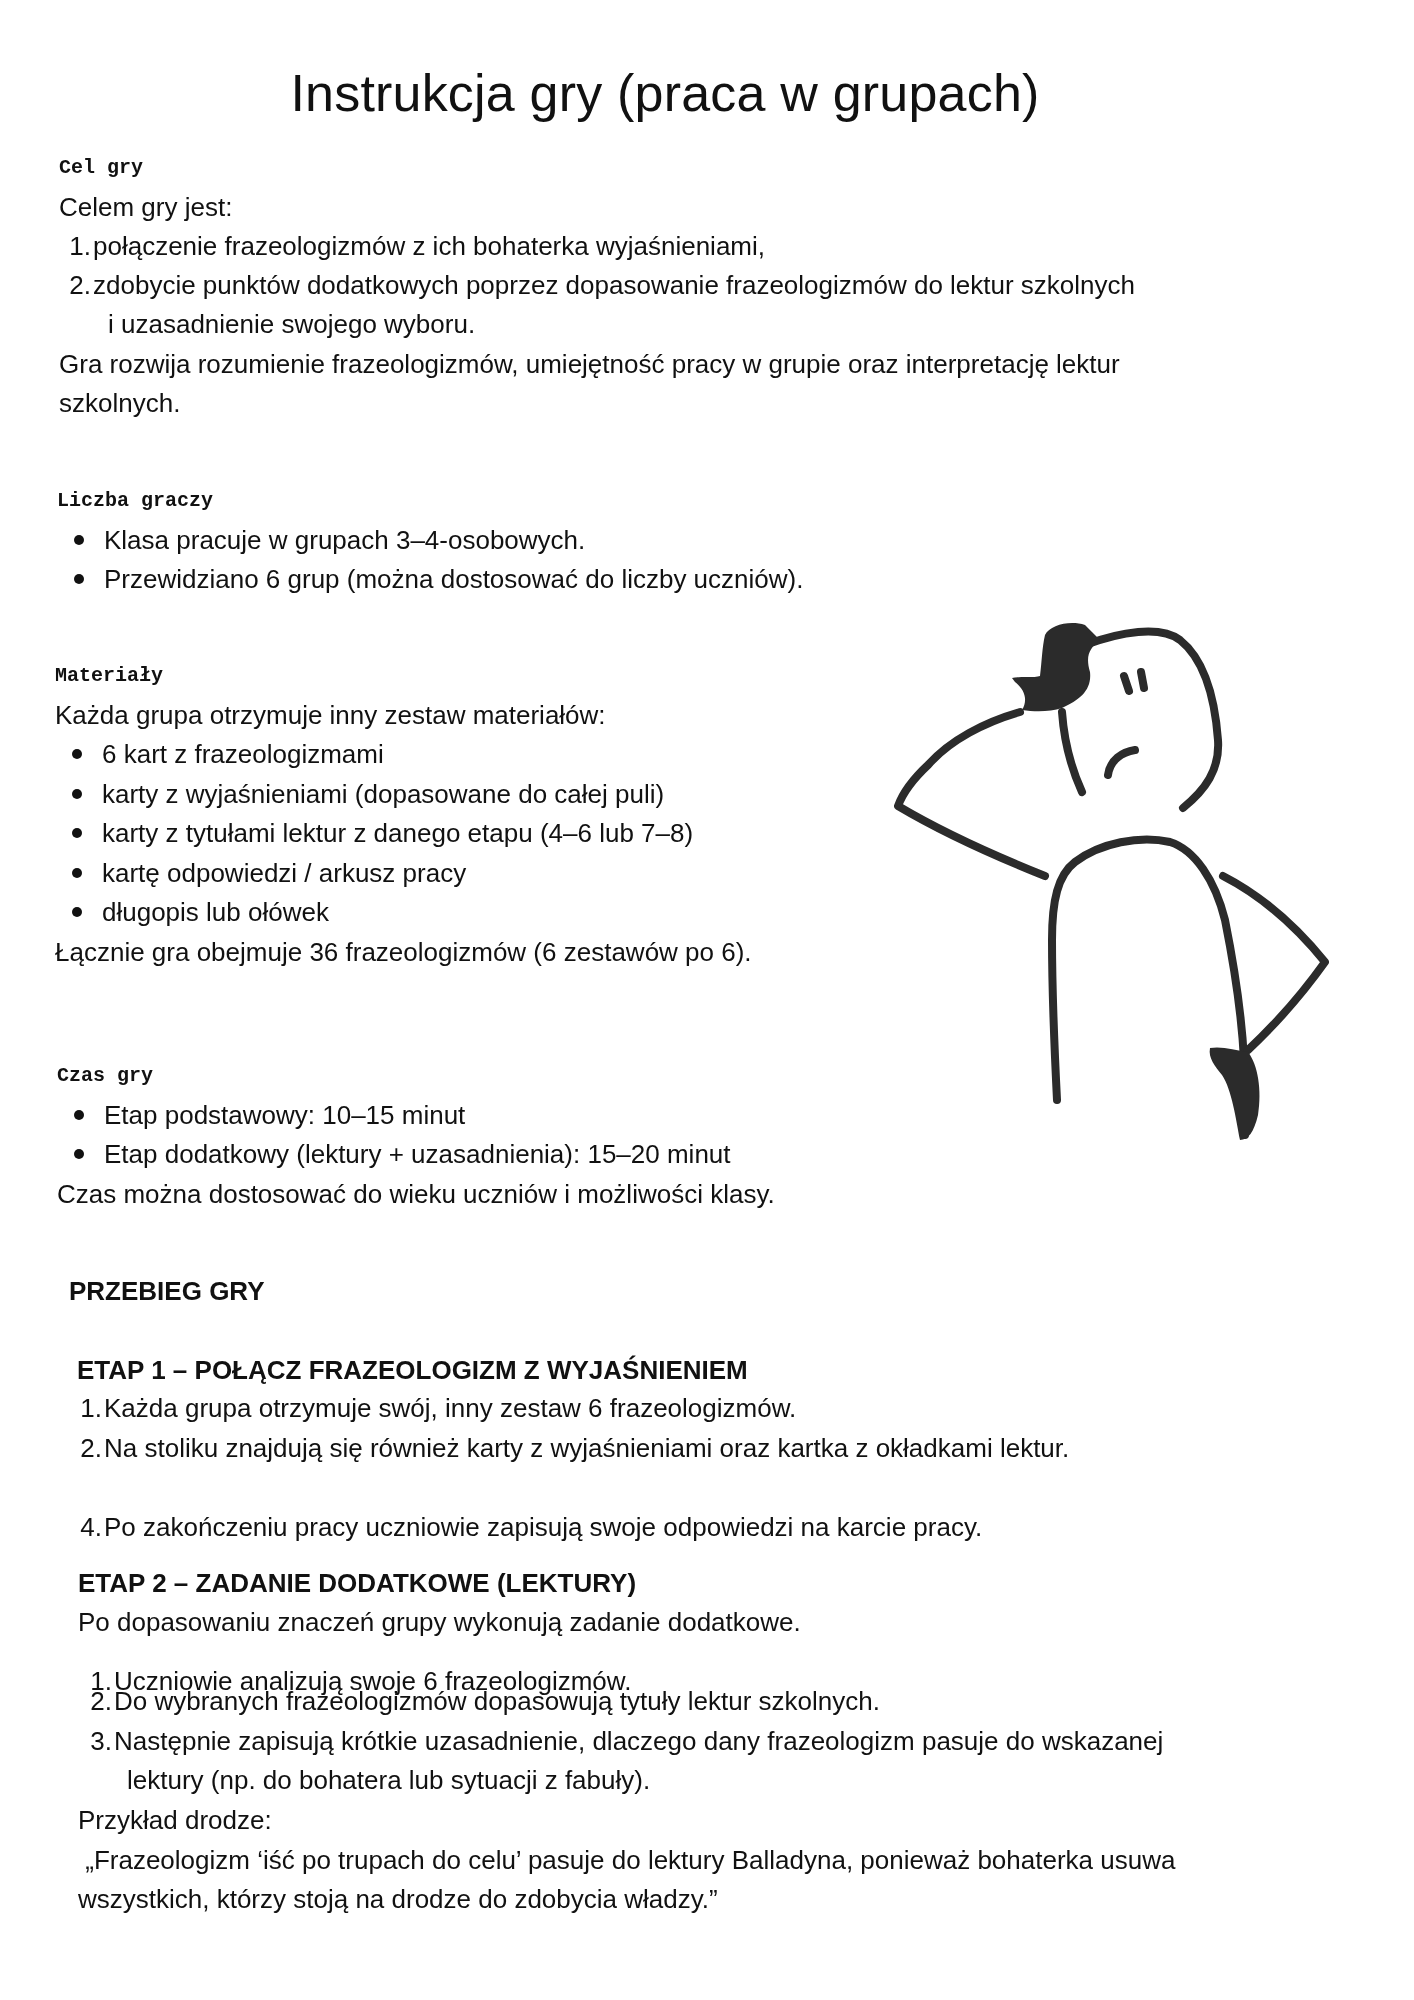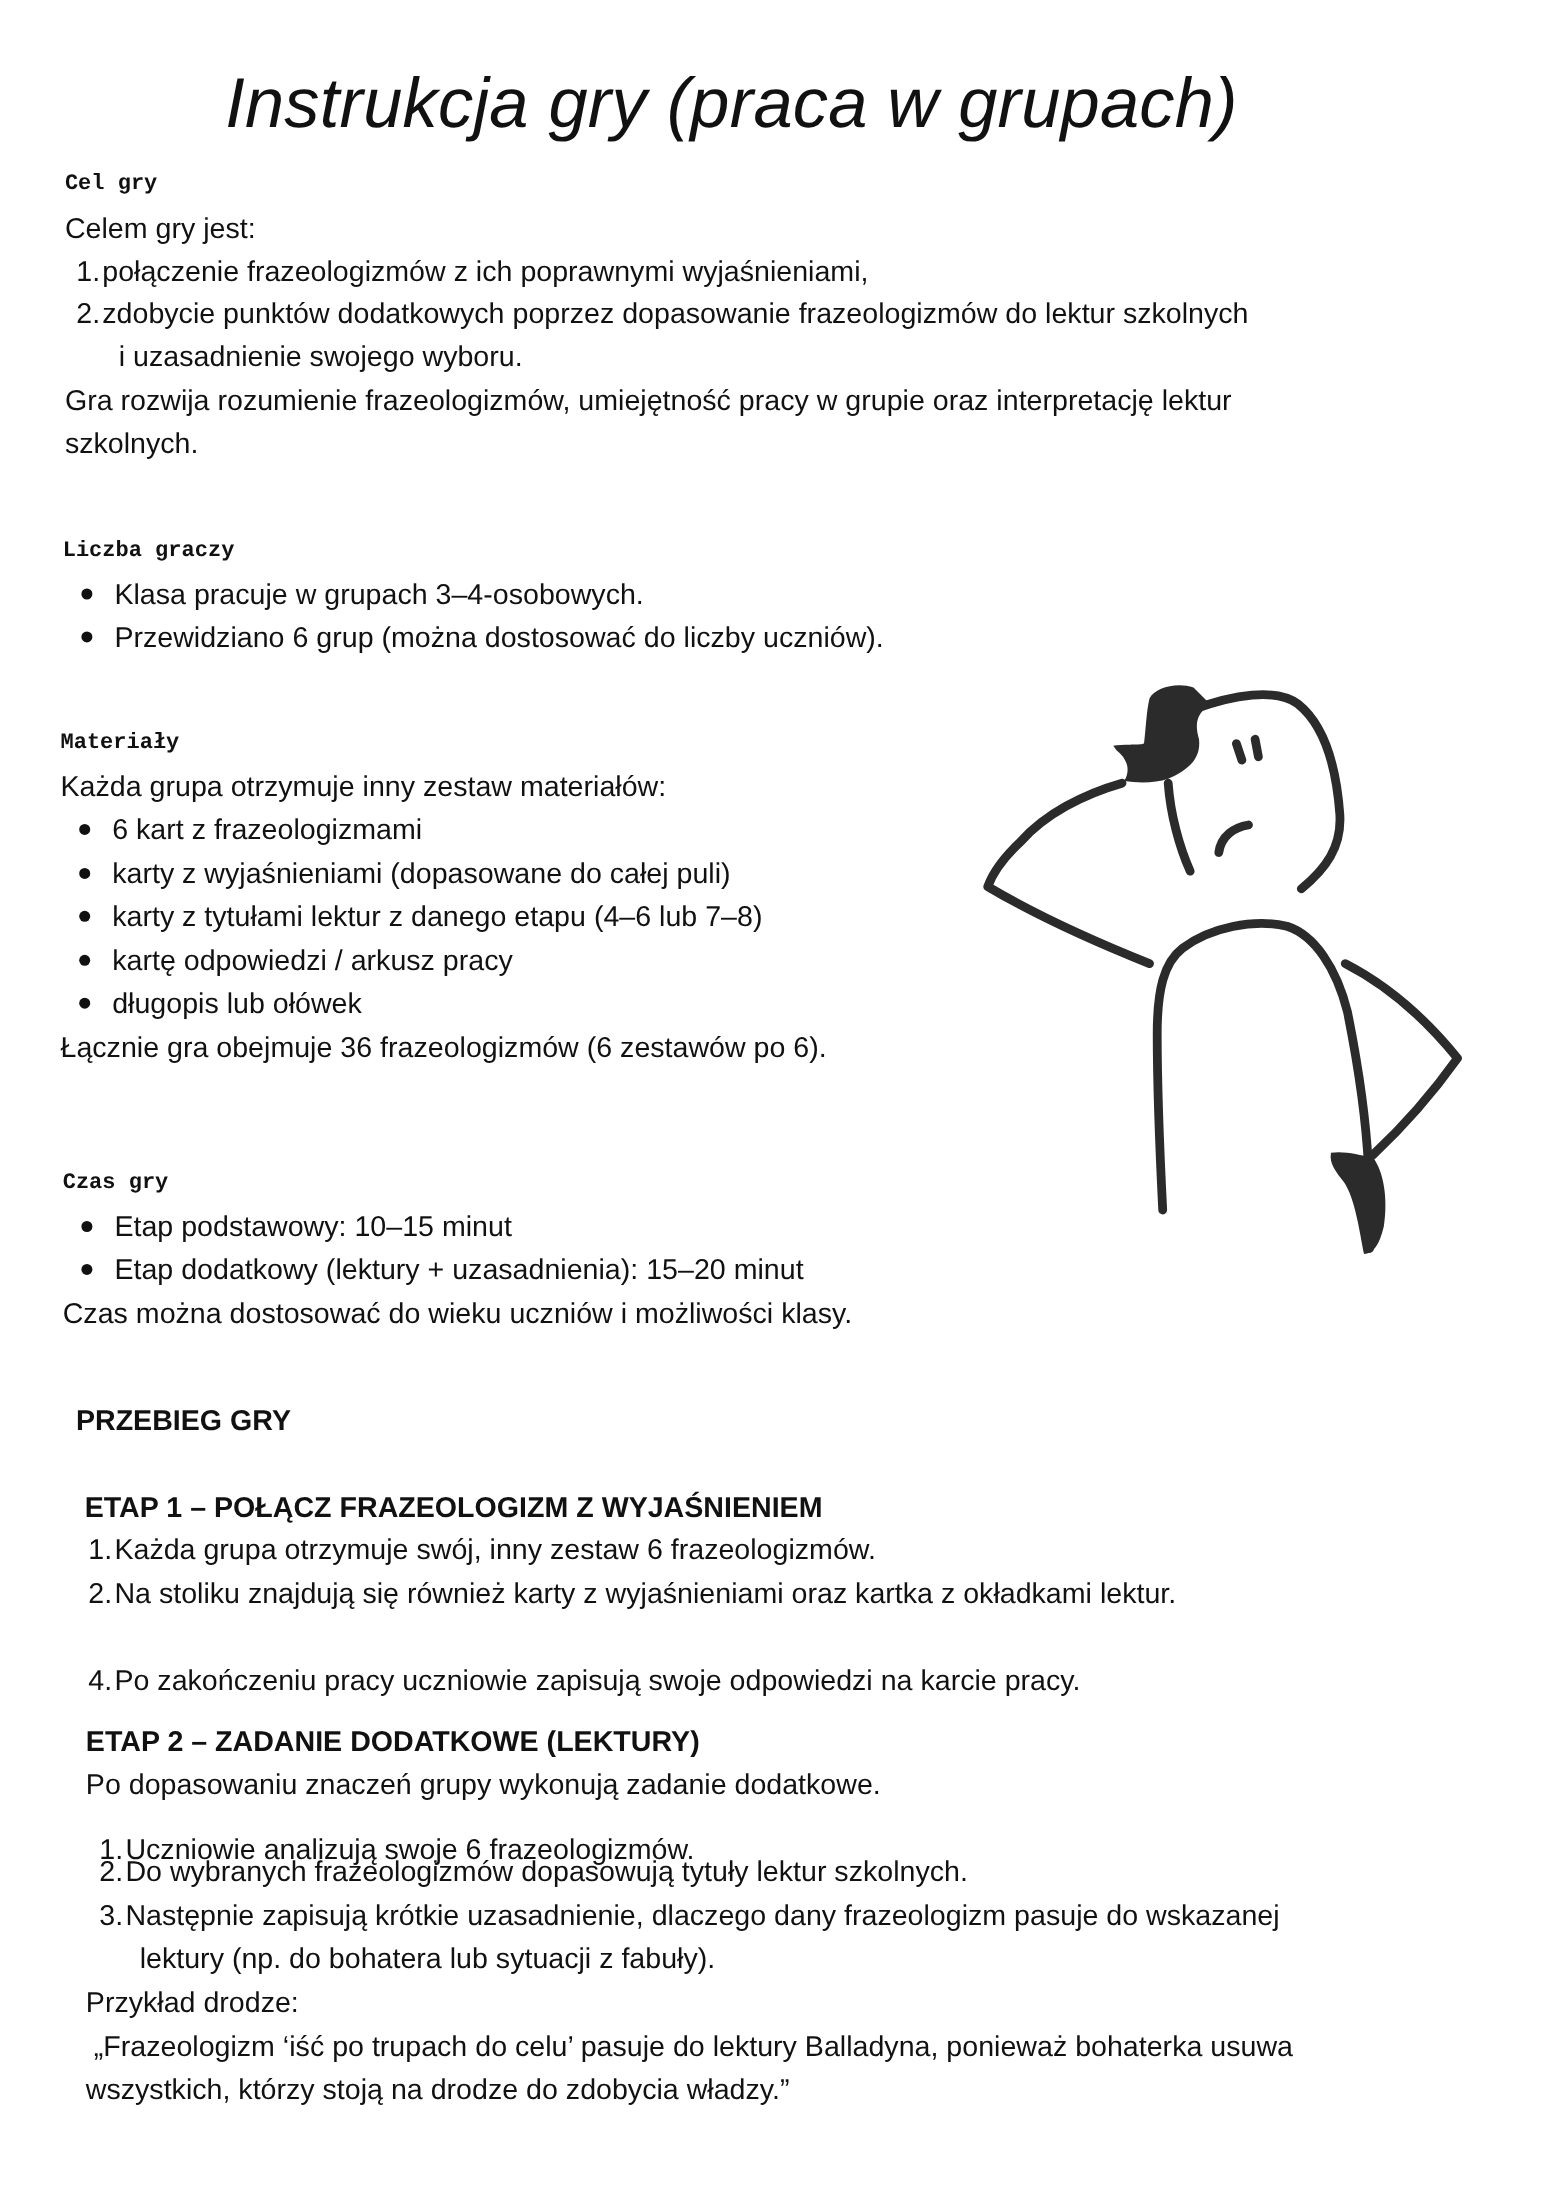--- a/index.html
+++ b/index.html
@@ -1,39 +1,39 @@
 <!DOCTYPE html>
 <html><head>
 <meta charset="utf-8">
 <style>
   html, body { margin: 0; padding: 0; background: #ffffff; }
   body { width: 1414px; height: 2000px; position: relative; overflow: hidden;
          font-family: "Liberation Sans", "DejaVu Sans", sans-serif; color: #111111; }
   .page { position: absolute; left: 0; top: 0; width: 1414px; height: 2000px; background: #ffffff; }
   .title { position: absolute; left: 0; width: 1330px; top: 58px; text-align: center;
-           font-size: 64px; line-height: 70px; font-weight: normal; letter-spacing: 0.2px; font-style: italic; }
+           font-size: 52px; line-height: 70px; font-weight: normal; letter-spacing: 0.2px; }
   .line { position: absolute; font-size: 26px; line-height: 34px; white-space: nowrap; }
   .h { font-weight: bold; font-size: 20px; font-family: Liberation Mono, monospace; }
   .hc { font-weight: bold; font-size: 26px; }
   .num { display: inline-block; width: 32px; text-align: right; margin-right: 2px; }
   .bullet { display: inline-block; width: 10px; height: 10px; border-radius: 50%; background: #111;
             vertical-align: middle; margin-right: 20px; position: relative; top: -2px; }
   .figure { position: absolute; left: 880px; top: 610px; width: 480px; height: 560px; }
 </style>
 </head>
 <body>
 
 <div class="page">
 
   <div class="title">Instrukcja gry (praca w grupach)</div>
 
   <div class="line h" style="left:59px; top:151px;">Cel gry</div>
   <div class="line" style="left:59px; top:190px;">Celem gry jest:</div>
   <div class="line" style="left:59px; top:229px;">
-    <span class="num">1.</span><span>połączenie frazeologizmów z ich poprawnymi wyjaśnieniami,</span>
+    <span class="num">1.</span><span>połączenie frazeologizmów z ich bohaterka wyjaśnieniami,</span>
   </div>
   <div class="line" style="left:59px; top:268px;">
     <span class="num">2.</span><span>zdobycie punktów dodatkowych poprzez dopasowanie frazeologizmów do lektur szkolnych</span>
   </div>
   <div class="line" style="left:59px; top:347px;">Gra rozwija rozumienie frazeologizmów, umiejętność pracy w grupie oraz interpretację lektur</div>
   <div class="line" style="left:108px; top:307px;">i uzasadnienie swojego wyboru.</div>
   <div class="line" style="left:59px; top:386px;">szkolnych.</div>
 
   <div class="line h" style="left:57px; top:484px;">Liczba graczy</div>
   <div class="line" style="left:74px; top:523px;">

